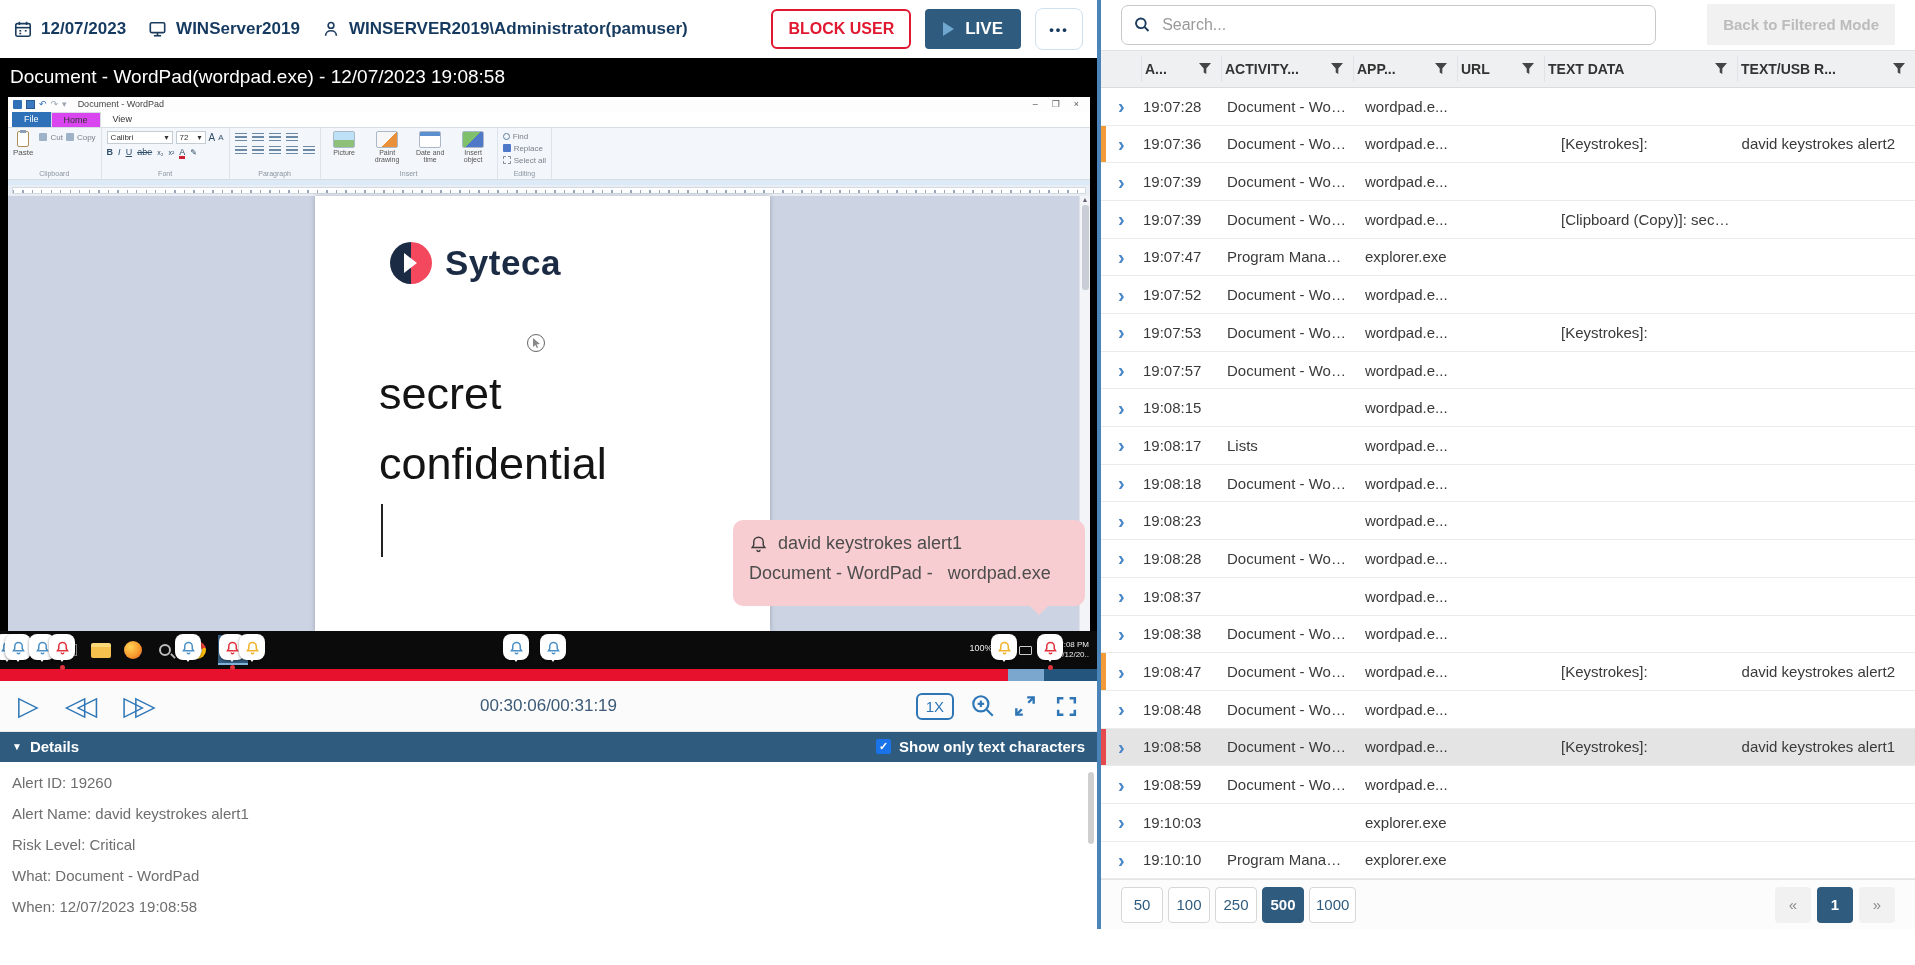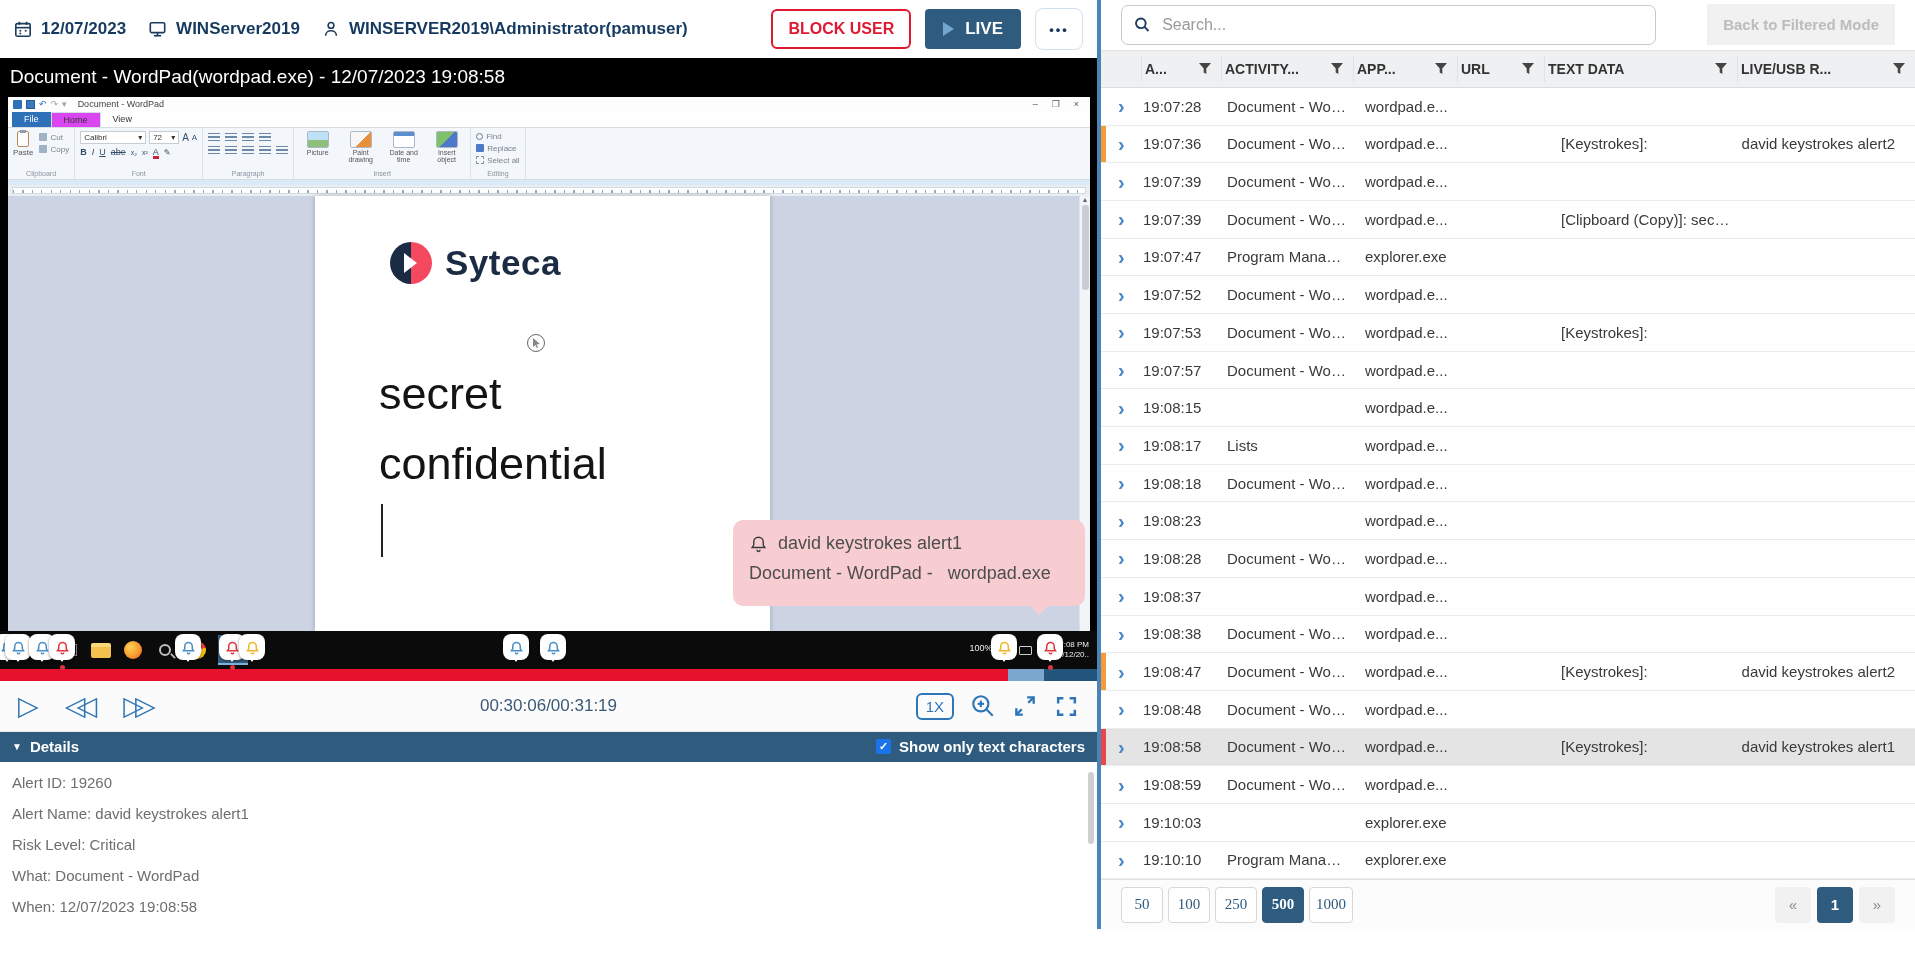--- a/index.html
+++ b/index.html
@@ -37,21 +37,21 @@
   .wp-tab{padding:2px 12px;color:#333}
   .wp-tab.file{background:#2f71b8;color:#fff}
   .wp-tab.active{border:1px solid #d8dde3;border-bottom:none;background:#d946ef}
   .wp-ribbon{height:52px;background:#f3f6fa;display:flex;border-bottom:1px solid #d5dce4}
   .rgroup{display:flex;flex-direction:column;border-right:1px solid #dde3ea;padding:3px 5px 0}
   .glabel{margin-top:auto;text-align:center;font-size:7px;color:#8a94a0;padding:1px 0 2px}
   .rrow{display:flex;gap:6px;align-items:flex-start}
   .paste-col{display:flex;flex-direction:column;align-items:center;gap:1px;font-size:8px;color:#555}
   .ic-paste{width:12px;height:16px;background:#fff;border:1px solid #b08d57;border-radius:2px;position:relative}
   .ic-paste::before{content:"";position:absolute;top:-2px;left:2px;width:6px;height:3px;background:#8aa0b8}
-  .cutcopy{display:flex;flex-direction:column;gap:3px;padding-top:2px}
+  .cutcopy{display:flex;flex-direction:row;gap:3px;padding-top:2px}
   .mini{display:flex;gap:3px;font-size:8px;color:#7a828c;align-items:center;white-space:nowrap}
   .mi{width:8px;height:8px;display:inline-block;background:#9fb3c8;border-radius:1px}
   .mi-find{background:none;border:1.5px solid #5a7ea0;border-radius:50%;width:7px;height:7px}
   .mi-rep{background:#4f79c8}
   .mi-sel{background:none;border:1px dashed #8a94a0}
   .fontrows{display:flex;flex-direction:column;gap:3px}
   .selbox{border:1px solid #c4ccd4;background:#fff;font-size:8px;color:#333;height:13px;display:inline-flex;align-items:center;justify-content:space-between;padding:0 3px}
   .fglyphs{display:flex;gap:5px;font-size:9px;color:#33506b;align-items:baseline}
   .ared{border-bottom:3px solid #c23;line-height:8px}
   .bars{width:12px;height:9px;display:inline-block;background:repeating-linear-gradient(to bottom,#6c8aa6 0 1.5px,transparent 1.5px 3.5px)}
@@ -154,21 +154,21 @@
   .mark.orange{background:#f29b38}
   .mark.red{background:#e5484d}
   .chev{color:#4a87c7;font-size:20px;padding-left:17px;line-height:1;font-weight:700}
   .c{overflow:hidden;white-space:nowrap;text-overflow:ellipsis;padding-right:6px}
   .c-time{padding-left:2px}
   .c-act{padding-left:6px}
   .c-app{padding-left:12px}
   .c-text{padding-left:17px}
   .c-alert{text-align:right;padding-right:20px}
   .pagination{height:56px;border-top:1px solid #e3e3e3;background:#fcfcfc;display:flex;align-items:center;padding:0 20px;gap:5px}
-  .psize{min-width:42px;height:36px;border:1px solid #d7d7d7;background:#fff;color:#2e5b7e;font-size:15px;border-radius:4px;cursor:pointer;font-family:Liberation Serif, serif}
+  .psize{min-width:42px;height:36px;border:1px solid #d7d7d7;background:#fff;color:#2e5b7e;font-size:15px;border-radius:4px;cursor:pointer;font-family:Liberation Sans, sans-serif}
   .psize.active{background:#2e5b7e;color:#fff;border-color:#2e5b7e;font-weight:700}
   .pager{margin-left:auto;display:flex;gap:6px}
   .pgbtn{min-width:36px;height:36px;border:none;border-radius:4px;background:#f1f1f1;color:#8a8a8a;font-size:15px;cursor:pointer;font-family:inherit}
   .pgbtn.cur{background:#2e5b7e;color:#fff;font-weight:700}
 </style>
 </head>
 <body>
 
 <div class="app">
 
@@ -595,21 +595,21 @@
             <path d="M0 0h12L7.3 5.4V11L4.7 9.4V5.4z"></path>
           </svg>
         </div>
         <div class="hcell">
           <span>TEXT DATA</span>
           <svg width="12" height="12" viewBox="0 0 12 12" fill="#454545">
             <path d="M0 0h12L7.3 5.4V11L4.7 9.4V5.4z"></path>
           </svg>
         </div>
         <div class="hcell">
-          <span>LIVE/USB R...</span>
+          <span>TEXT/USB R...</span>
           <svg width="12" height="12" viewBox="0 0 12 12" fill="#454545">
             <path d="M0 0h12L7.3 5.4V11L4.7 9.4V5.4z"></path>
           </svg>
         </div>
       </div>
     <div id="rows">
         <div class="erow">
           <span class="chev">›</span>
           <span class="c c-time">19:07:28</span>
           <span class="c c-act">Document - Wor...</span>

